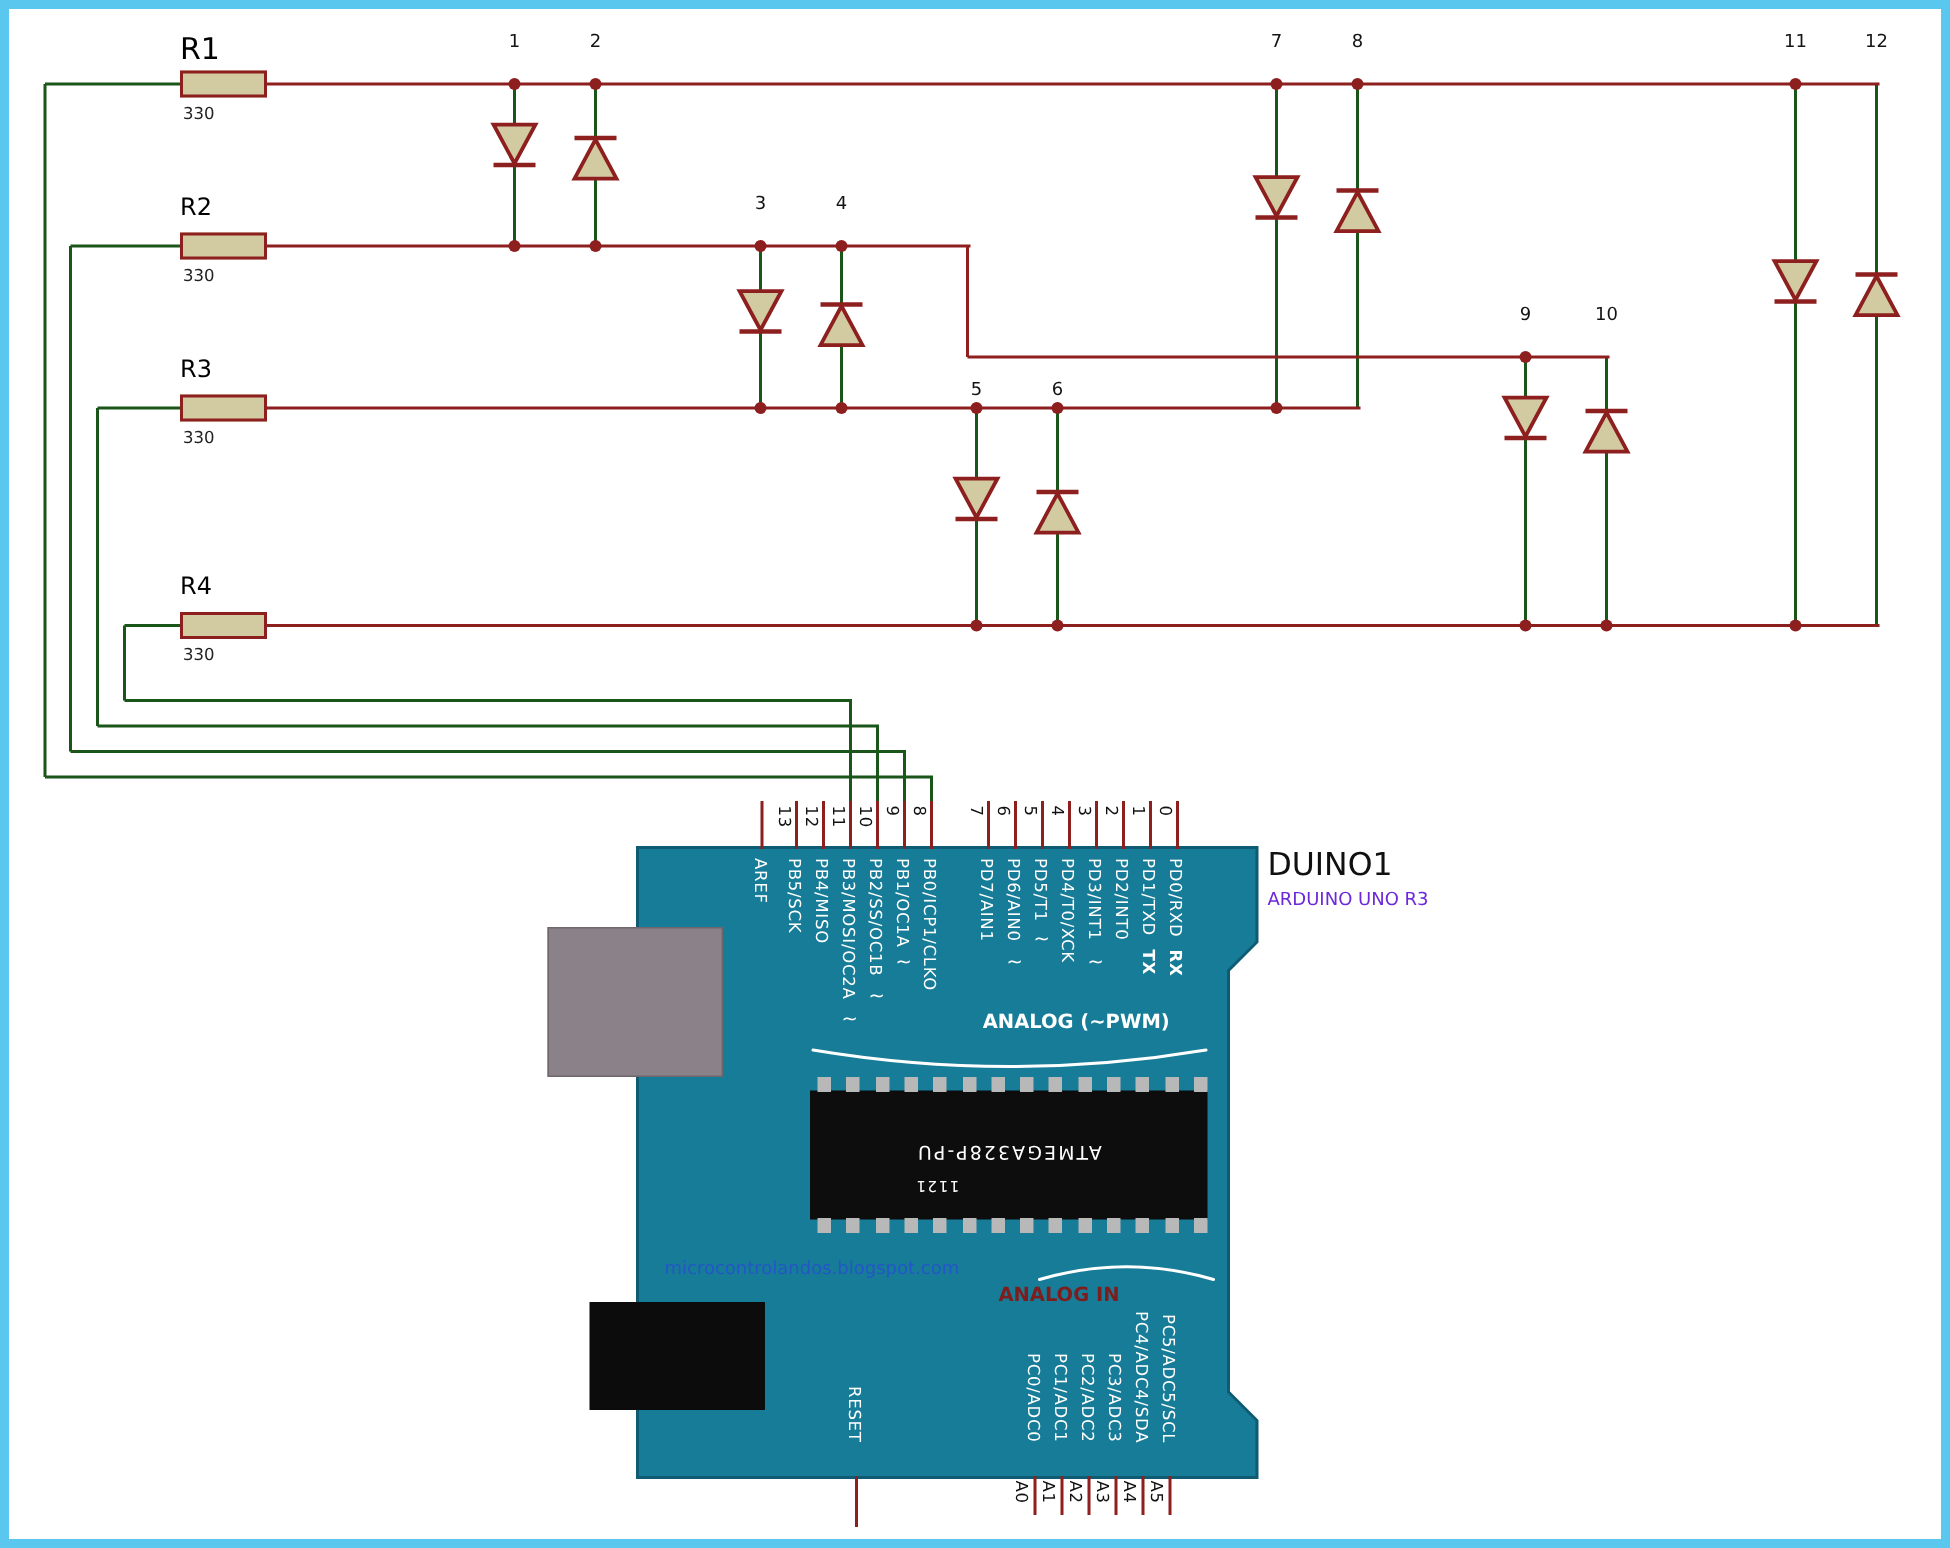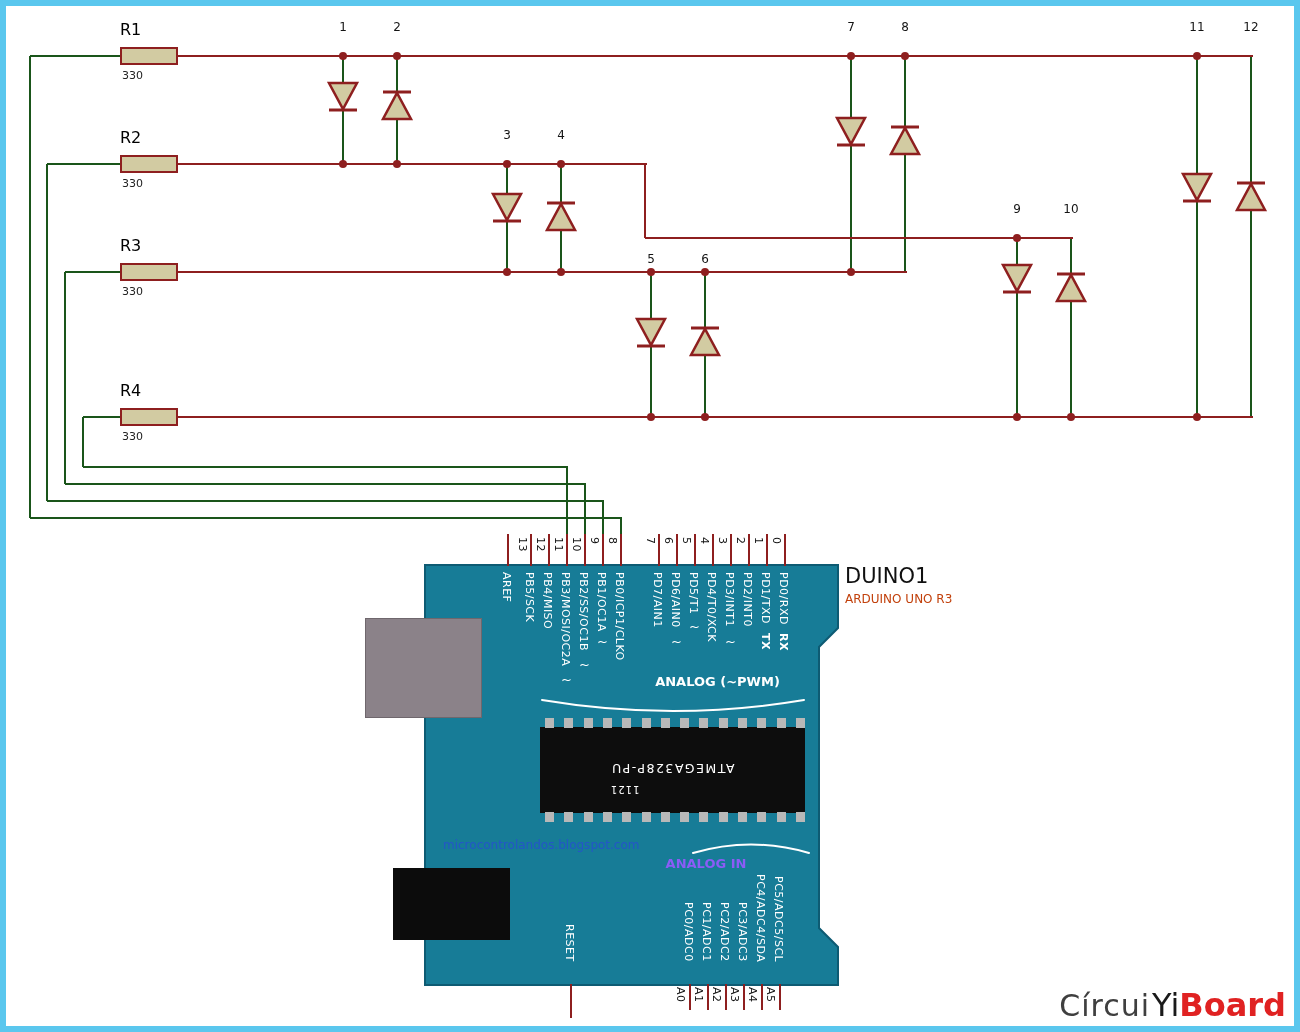--- a/index.html
+++ b/index.html
@@ -13,25 +13,25 @@
        background:#8b8289;border:1px solid #6f676d;z-index:2;}
   .jack{position:absolute;left:393px;top:868px;width:117px;height:72px;background:#0c0c0c;z-index:2;}
   .ic{position:absolute;left:540px;top:727px;width:265px;height:86px;background:#0d0d0d;z-index:2;}
   .ic-part{position:absolute;left:0;right:0;top:34px;text-align:center;color:#ffffff;
            font-size:12.5px;letter-spacing:1.5px;transform:rotate(180deg);}
   .ic-lot{position:absolute;left:70px;top:57px;color:#ffffff;font-size:10px;
           letter-spacing:1px;transform:rotate(180deg);}
   .digital-label{position:absolute;left:635px;top:674px;width:165px;text-align:center;
                  color:#ffffff;font-weight:bold;font-size:13px;z-index:3;}
   .analog-label{position:absolute;left:646px;top:856px;width:120px;text-align:center;
-                color:#8b5cf6;font-weight:bold;font-size:13px;z-index:3;}
+                color:#7f1d1d;font-weight:bold;font-size:13px;z-index:3;}
   .brace{position:absolute;z-index:3;}
   .blog-link{position:absolute;left:443px;top:838px;font-size:12px;font-weight:500;color:#2456c8;z-index:3;}
   .ref-label{position:absolute;left:845px;top:564px;font-size:21px;color:#101010;}
-  .type-label{position:absolute;left:845px;top:592px;font-size:12px;color:#c2410c;}
+  .type-label{position:absolute;left:845px;top:592px;font-size:12px;color:#6d28d9;}
   .reset-label{left:563px;bottom:70px;color:#ffffff;z-index:3;}
   .reset-stub{position:absolute;left:570px;top:984px;width:2px;height:34px;background:#8e1f1f;z-index:2;}
   .watermark{position:absolute;right:14px;bottom:8px;z-index:45;white-space:nowrap;}
   .wm1{font-size:30px;color:#3f3f3f;letter-spacing:1px;}
   .wm2{font-size:32px;color:#1a1a1a;margin-left:2px;}
   .wm3{font-size:32px;color:#e02222;font-weight:bold;}
 </style>
 </head>
 <body>
 
@@ -60,21 +60,20 @@
   <div class="analog-label">ANALOG IN</div>
 
   <div class="blog-link">microcontrolandos.blogspot.com</div>
 
   <div class="ref-label">DUINO1</div>
   <div class="type-label">ARDUINO UNO R3</div>
 
   <div class="vtext reset-label">RESET</div>
   <div class="reset-stub"></div>
 
-  <div class="watermark"><span class="wm1">Círcui</span><span class="wm2">Yi</span><span class="wm3">Board</span></div>
 
   <div class="frame"></div>
 <div style="position: absolute; z-index: 1; background: rgb(26, 85, 26); left: 30px; top: 55px; width: 90px; height: 2px;"></div>
     <div style="position: absolute; z-index: 1; background: rgb(26, 85, 26); left: 47px; top: 163px; width: 73px; height: 2px;"></div>
     <div style="position: absolute; z-index: 1; background: rgb(26, 85, 26); left: 65px; top: 271px; width: 55px; height: 2px;"></div>
     <div style="position: absolute; z-index: 1; background: rgb(26, 85, 26); left: 83px; top: 416px; width: 37px; height: 2px;"></div>
     <div style="position: absolute; z-index: 1; background: rgb(26, 85, 26); left: 29px; top: 56px; width: 2px; height: 462px;"></div>
     <div style="position: absolute; z-index: 1; background: rgb(26, 85, 26); left: 46px; top: 164px; width: 2px; height: 337px;"></div>
     <div style="position: absolute; z-index: 1; background: rgb(26, 85, 26); left: 64px; top: 272px; width: 2px; height: 212px;"></div>
     <div style="position: absolute; z-index: 1; background: rgb(26, 85, 26); left: 82px; top: 417px; width: 2px; height: 50px;"></div>
@@ -118,21 +117,21 @@
     <div style="position: absolute; z-index: 2; left: 647px; top: 268px; width: 8px; height: 8px; border-radius: 50%; background: rgb(142, 31, 31);"></div>
     <div style="position: absolute; z-index: 2; left: 701px; top: 268px; width: 8px; height: 8px; border-radius: 50%; background: rgb(142, 31, 31);"></div>
     <div style="position: absolute; z-index: 2; left: 847px; top: 268px; width: 8px; height: 8px; border-radius: 50%; background: rgb(142, 31, 31);"></div>
     <div style="position: absolute; z-index: 2; left: 1013px; top: 234px; width: 8px; height: 8px; border-radius: 50%; background: rgb(142, 31, 31);"></div>
     <div style="position: absolute; z-index: 2; left: 647px; top: 413px; width: 8px; height: 8px; border-radius: 50%; background: rgb(142, 31, 31);"></div>
     <div style="position: absolute; z-index: 2; left: 701px; top: 413px; width: 8px; height: 8px; border-radius: 50%; background: rgb(142, 31, 31);"></div>
     <div style="position: absolute; z-index: 2; left: 1013px; top: 413px; width: 8px; height: 8px; border-radius: 50%; background: rgb(142, 31, 31);"></div>
     <div style="position: absolute; z-index: 2; left: 1067px; top: 413px; width: 8px; height: 8px; border-radius: 50%; background: rgb(142, 31, 31);"></div>
     <div style="position: absolute; z-index: 2; left: 1193px; top: 413px; width: 8px; height: 8px; border-radius: 50%; background: rgb(142, 31, 31);"></div>
     <div style="position: absolute; z-index: 3; left: 120px; top: 47px; width: 58px; height: 18px; box-sizing: border-box; background: rgb(210, 203, 162); border: 2px solid rgb(142, 31, 31);"></div>
-    <div style="position: absolute; left: 120px; top: 20px; font-size: 16px; color: rgb(0, 0, 0);">R1</div>
+    <div style="position: absolute; left: 120px; top: 20px; font-size: 20px; color: rgb(0, 0, 0);">R1</div>
     <div style="position: absolute; left: 122px; top: 69px; font-size: 11px; color: rgb(34, 34, 34);">330</div>
     <div style="position: absolute; z-index: 3; left: 120px; top: 155px; width: 58px; height: 18px; box-sizing: border-box; background: rgb(210, 203, 162); border: 2px solid rgb(142, 31, 31);"></div>
     <div style="position: absolute; left: 120px; top: 128px; font-size: 16px; color: rgb(0, 0, 0);">R2</div>
     <div style="position: absolute; left: 122px; top: 177px; font-size: 11px; color: rgb(34, 34, 34);">330</div>
     <div style="position: absolute; z-index: 3; left: 120px; top: 263px; width: 58px; height: 18px; box-sizing: border-box; background: rgb(210, 203, 162); border: 2px solid rgb(142, 31, 31);"></div>
     <div style="position: absolute; left: 120px; top: 236px; font-size: 16px; color: rgb(0, 0, 0);">R3</div>
     <div style="position: absolute; left: 122px; top: 285px; font-size: 11px; color: rgb(34, 34, 34);">330</div>
     <div style="position: absolute; z-index: 3; left: 120px; top: 408px; width: 58px; height: 18px; box-sizing: border-box; background: rgb(210, 203, 162); border: 2px solid rgb(142, 31, 31);"></div>
     <div style="position: absolute; left: 120px; top: 381px; font-size: 16px; color: rgb(0, 0, 0);">R4</div>
     <div style="position: absolute; left: 122px; top: 430px; font-size: 11px; color: rgb(34, 34, 34);">330</div>

